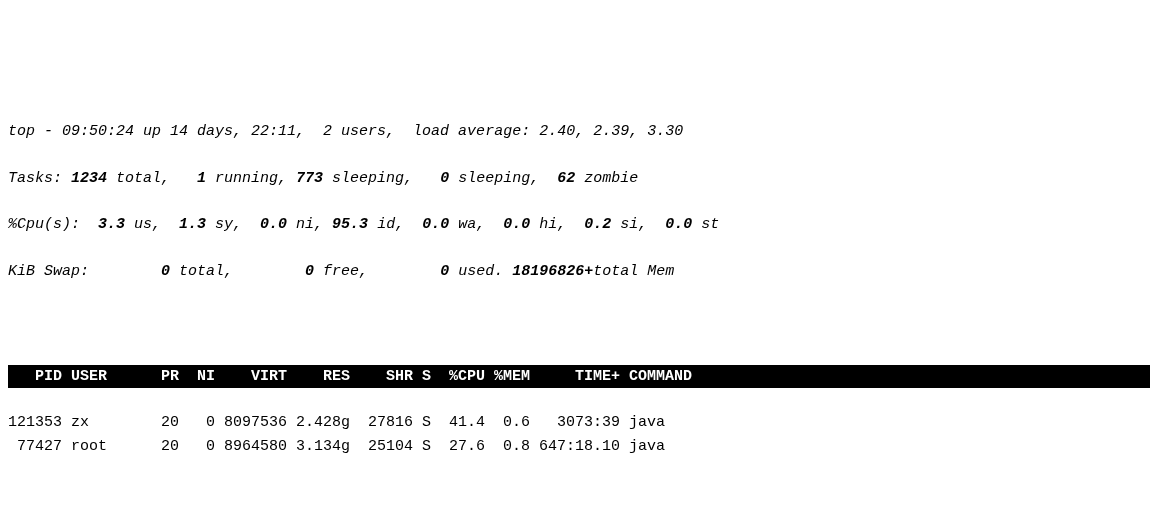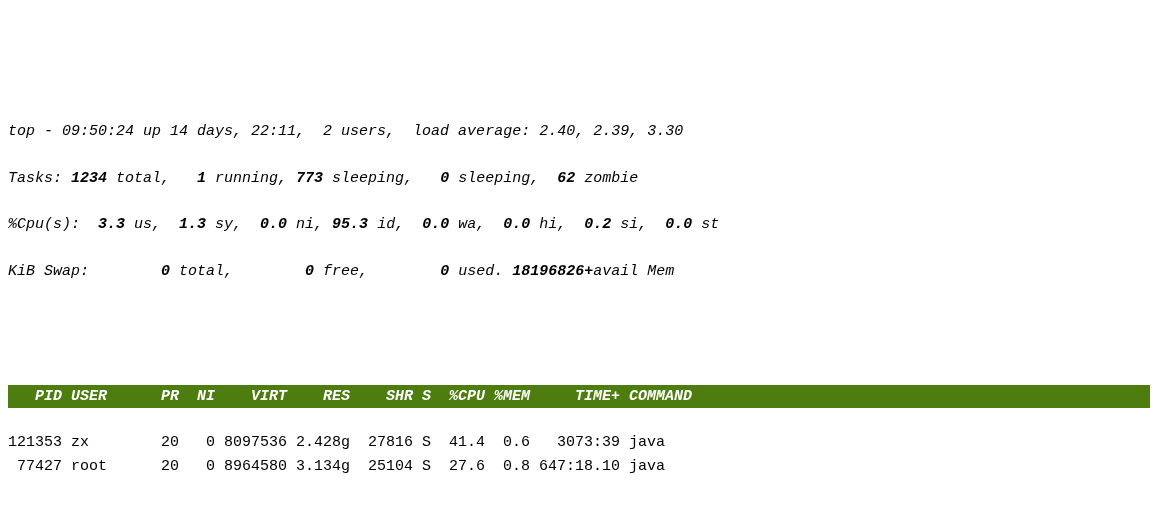--- a/index.html
+++ b/index.html
@@ -8,39 +8,38 @@
       font-size: 15px;
       line-height: 1.55;
       background: #fff;
       color: #000;
       white-space: pre;
       padding: 4px 8px;
       position: relative;
     }
     .summary { margin-bottom: 8px; font-style: italic; }
     .summary .line span { display: inline; }
-    .bold { font-weight: bold; margin-top: 20px; }
+    .bold { font-weight: bold; }
     .header-row {
-      background: #4d7c0f;
+      background: #000000;
       color: #fff;
       display: block;
-      font-style: italic;
     }
     .proc-table { margin-top: 4px; }
   </style>
 </head>
 <body>
 
 
 
 <div class="summary">
 <div class="line"><span>top - </span><span>09:50:24</span><span> up </span><span>14 days, 22:11</span><span>,  </span><span>2 users</span><span>,  load average: </span><span>2.40, 2.39, 3.30</span></div>
 <div class="line"><span>Tasks: </span><span class="bold">1234</span><span> total,   </span><span class="bold">1</span><span> running, </span><span class="bold">773</span><span> sleeping,   </span><span class="bold">0</span><span> sleeping,  </span><span class="bold">62</span><span> zombie</span></div>
 <div class="line"><span>%Cpu(s):  </span><span class="bold">3.3</span><span> us,  </span><span class="bold">1.3</span><span> sy,  </span><span class="bold">0.0</span><span> ni, </span><span class="bold">95.3</span><span> id,  </span><span class="bold">0.0</span><span> wa,  </span><span class="bold">0.0</span><span> hi,  </span><span class="bold">0.2</span><span> si,  </span><span class="bold">0.0</span><span> st</span></div>
-<div class="line"><span>KiB Swap:        </span><span class="bold">0</span><span> total,        </span><span class="bold">0</span><span> free,        </span><span class="bold">0</span><span> used. </span><span class="bold">18196826+</span><span>avail Mem </span></div>
+<div class="line"><span>KiB Swap:        </span><span class="bold">0</span><span> total,        </span><span class="bold">0</span><span> free,        </span><span class="bold">0</span><span> used. </span><span class="bold">18196826+</span><span>total Mem </span></div>
 </div>
 <div class="proc-table">
 <div class="header-row bold">   PID USER      PR  NI    VIRT    RES    SHR S  %CPU %MEM     TIME+ COMMAND         </div>
 <div id="rows"><div>121353 zx        20   0 8097536 2.428g  27816 S  41.4  0.6   3073:39 java</div><div> 77427 root      20   0 8964580 3.134g  25104 S  27.6  0.8 647:18.10 java</div></div>
 </div>
 
 
 
 
 

